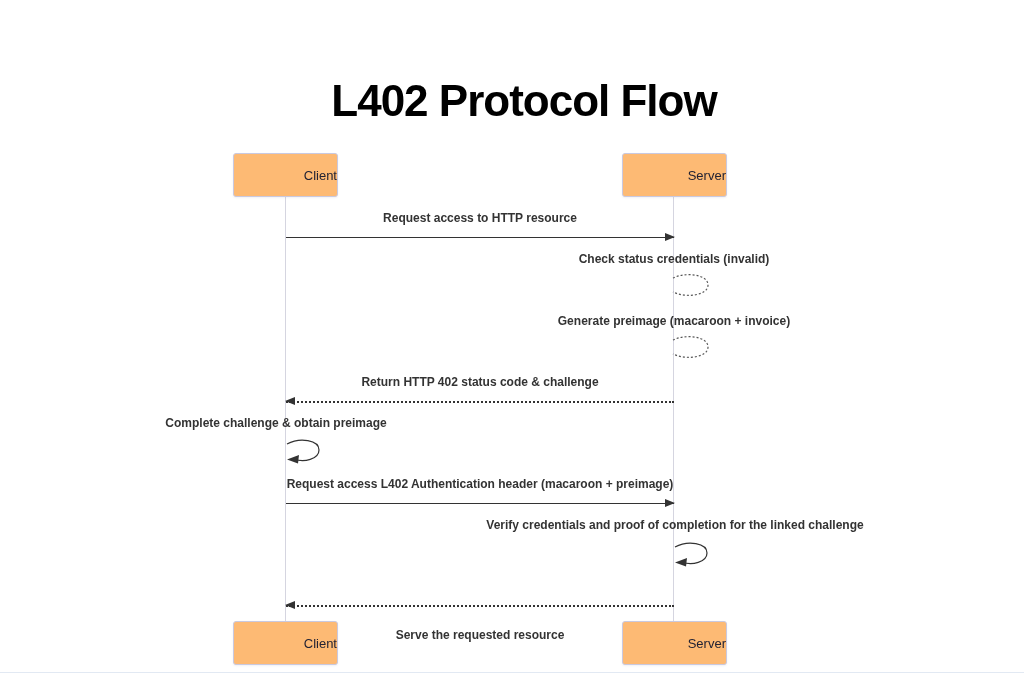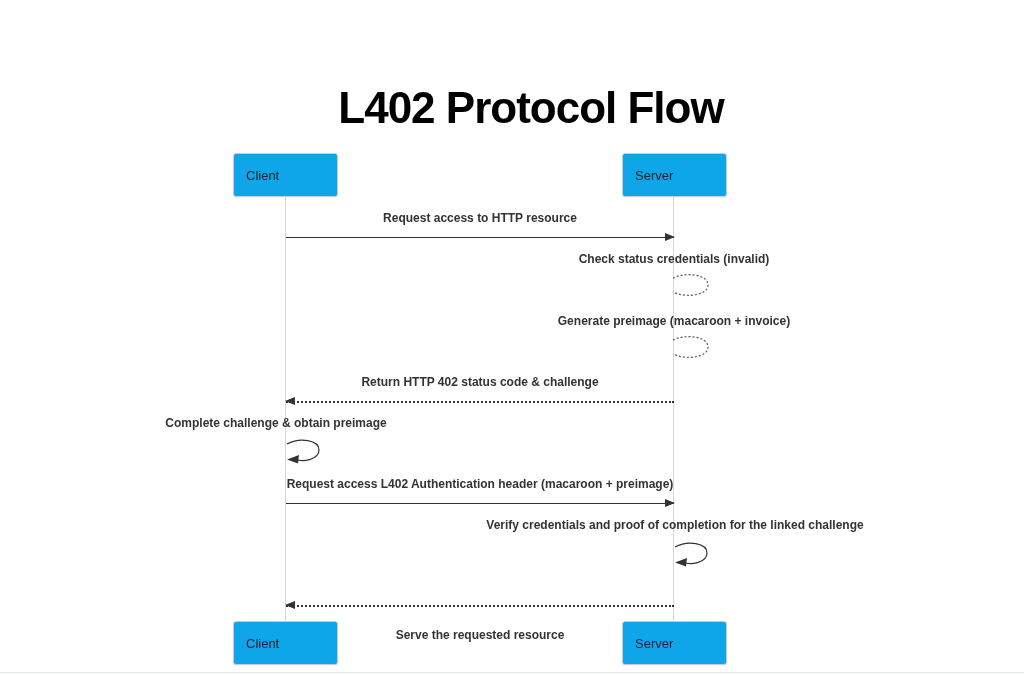--- a/index.html
+++ b/index.html
@@ -11,45 +11,44 @@
     font-family: "Liberation Sans", sans-serif;
     overflow: hidden;
   }
 
   
   .diagram-title {
     position: absolute;
     left: 516px;
     top: 68px;
     transform: translateX(-50%);
-    margin: 15px;
+    margin: 8px;
     font-family: "Liberation Sans", sans-serif;
     font-size: 44px;
     font-weight: 800;
     letter-spacing: -1px;
     color: #000000;
     white-space: nowrap;
   }
 
   
   .actor {
     position: absolute;
     width: 105px;
     height: 44px;
-    background: #0ea5e9;
+    background: #fdba74;
     border: 1px solid #C9C9E0;
     border-radius: 3px;
     box-sizing: border-box;
     display: flex;
     align-items: center;
-    justify-content: flex-start;
+    justify-content: flex-end;
     font-size: 13px;
     color: #222233;
     box-shadow: 0 1px 2px rgba(80,80,120,0.08);
-    padding-left: 12px;
   }
   .actor.client-top  { left: 233px; top: 153px; }
   .actor.server-top  { left: 622px; top: 153px; }
   .actor.client-bot  { left: 233px; top: 621px; }
   .actor.server-bot  { left: 622px; top: 621px; }
 
   
   .lifeline {
     position: absolute;
     top: 197px;

